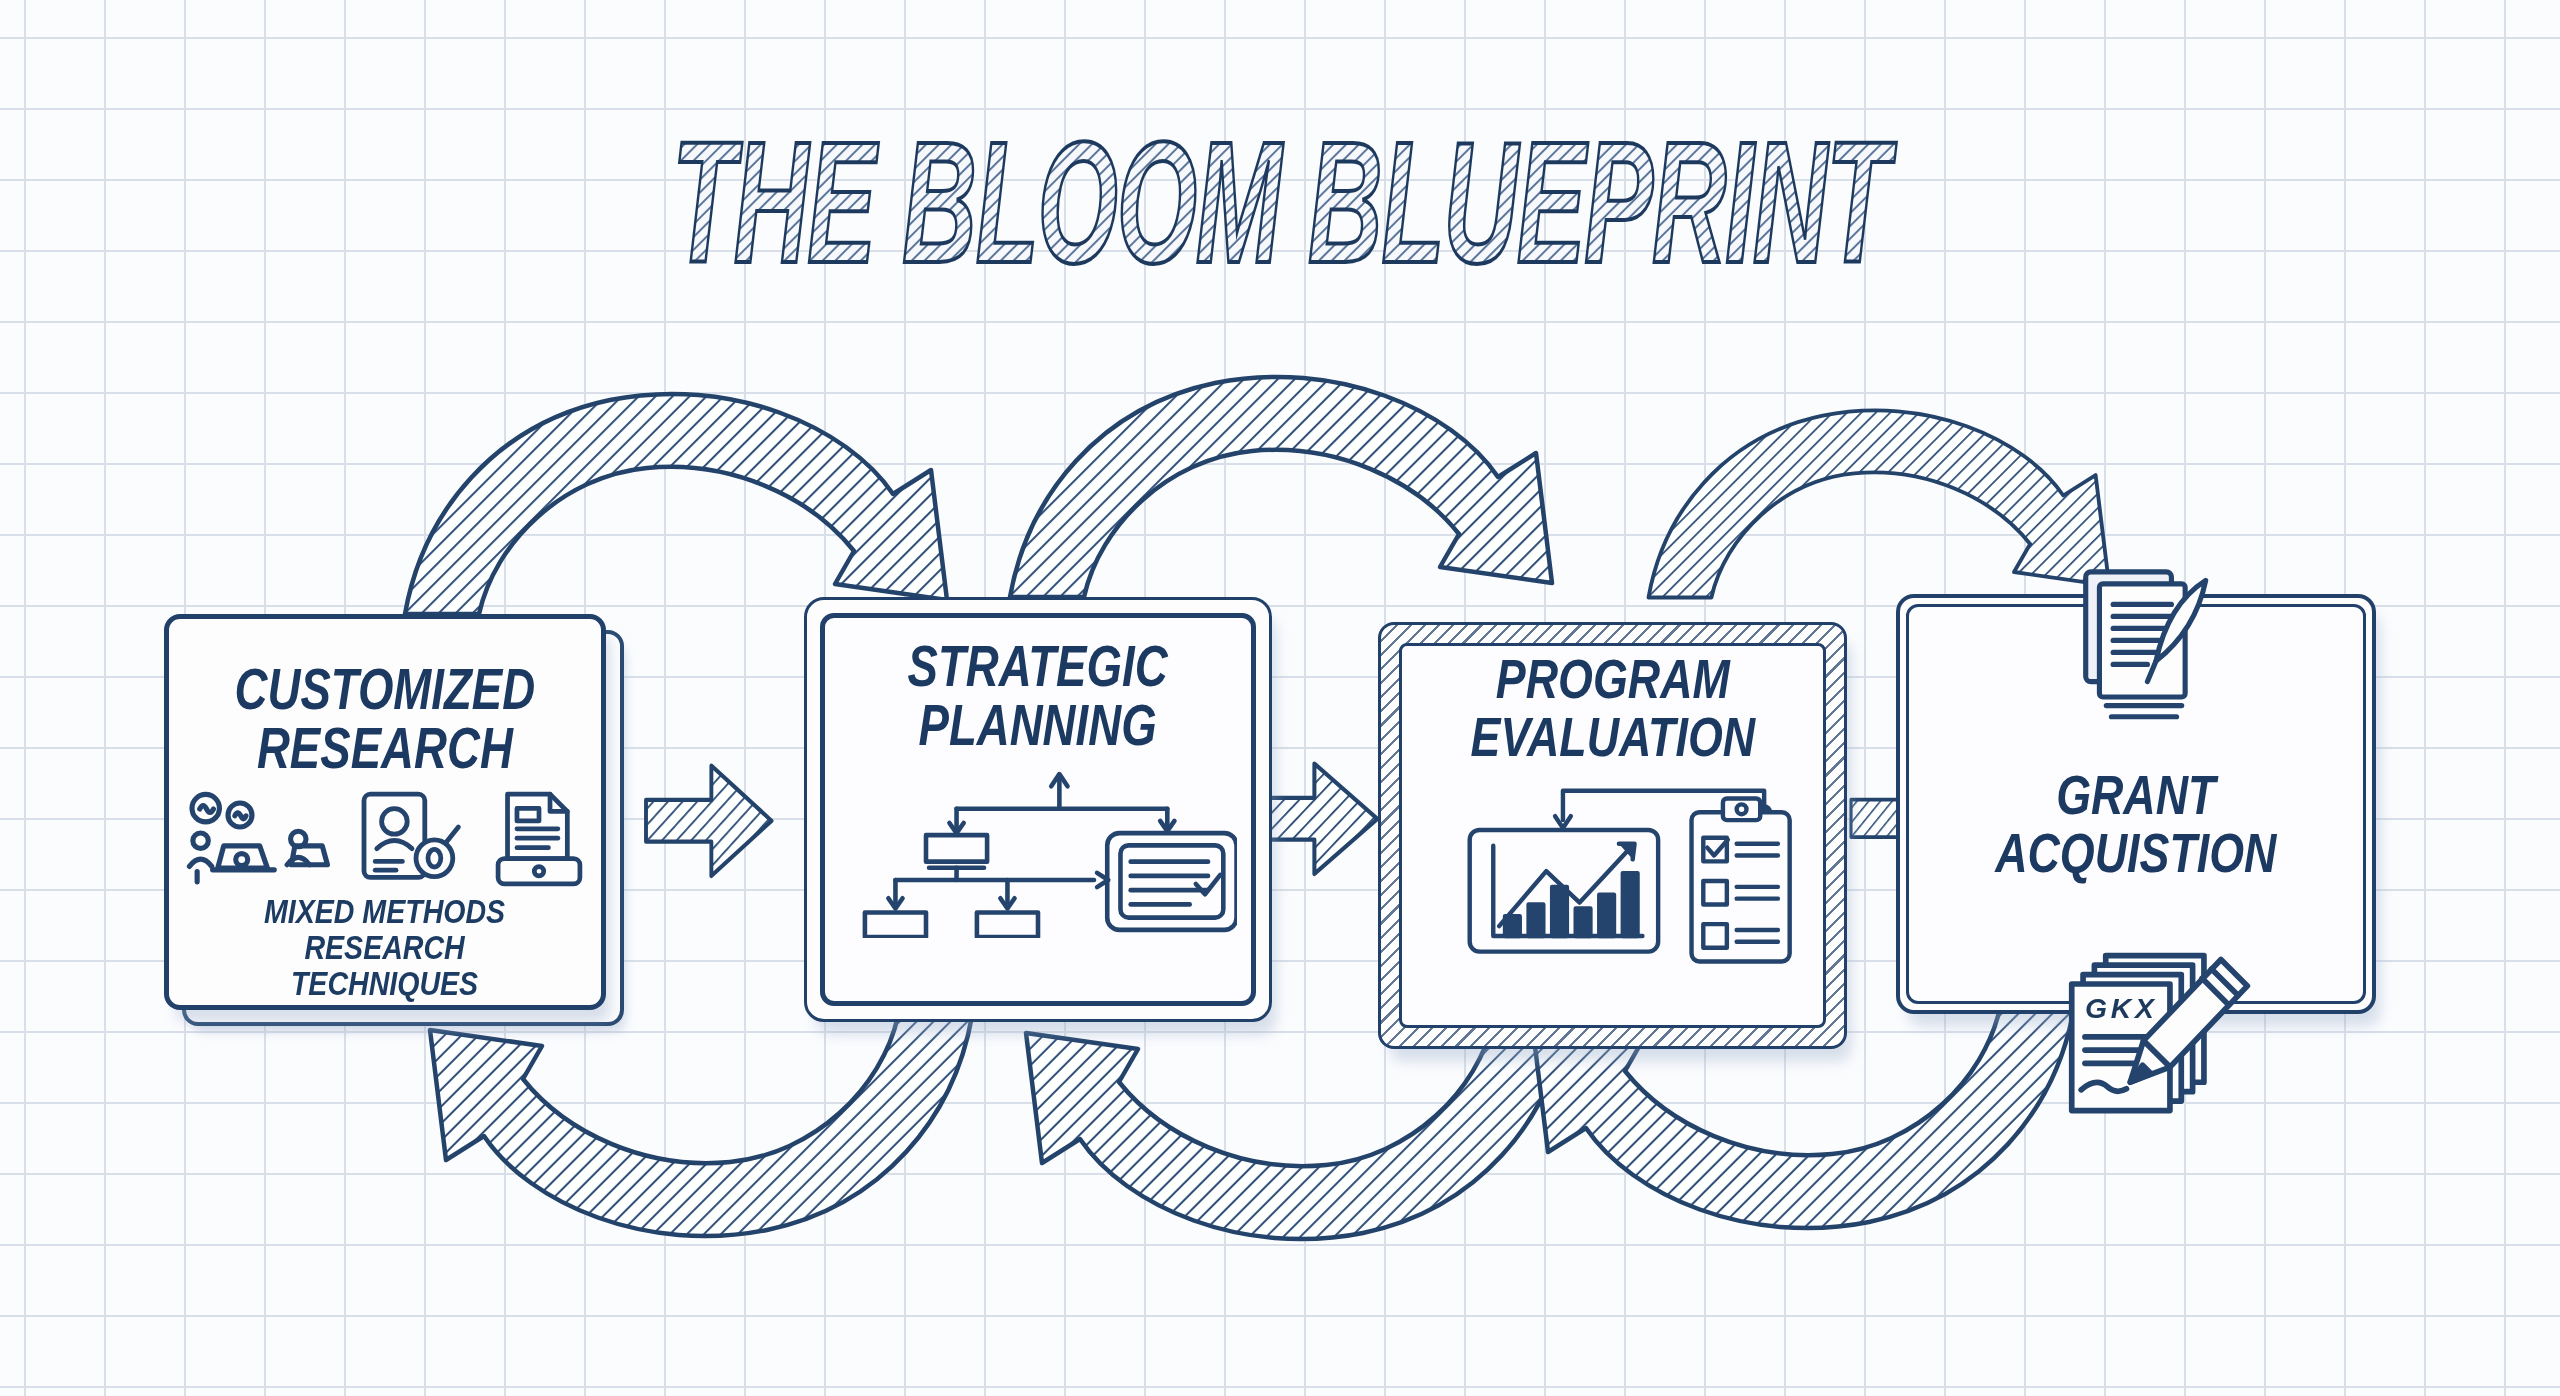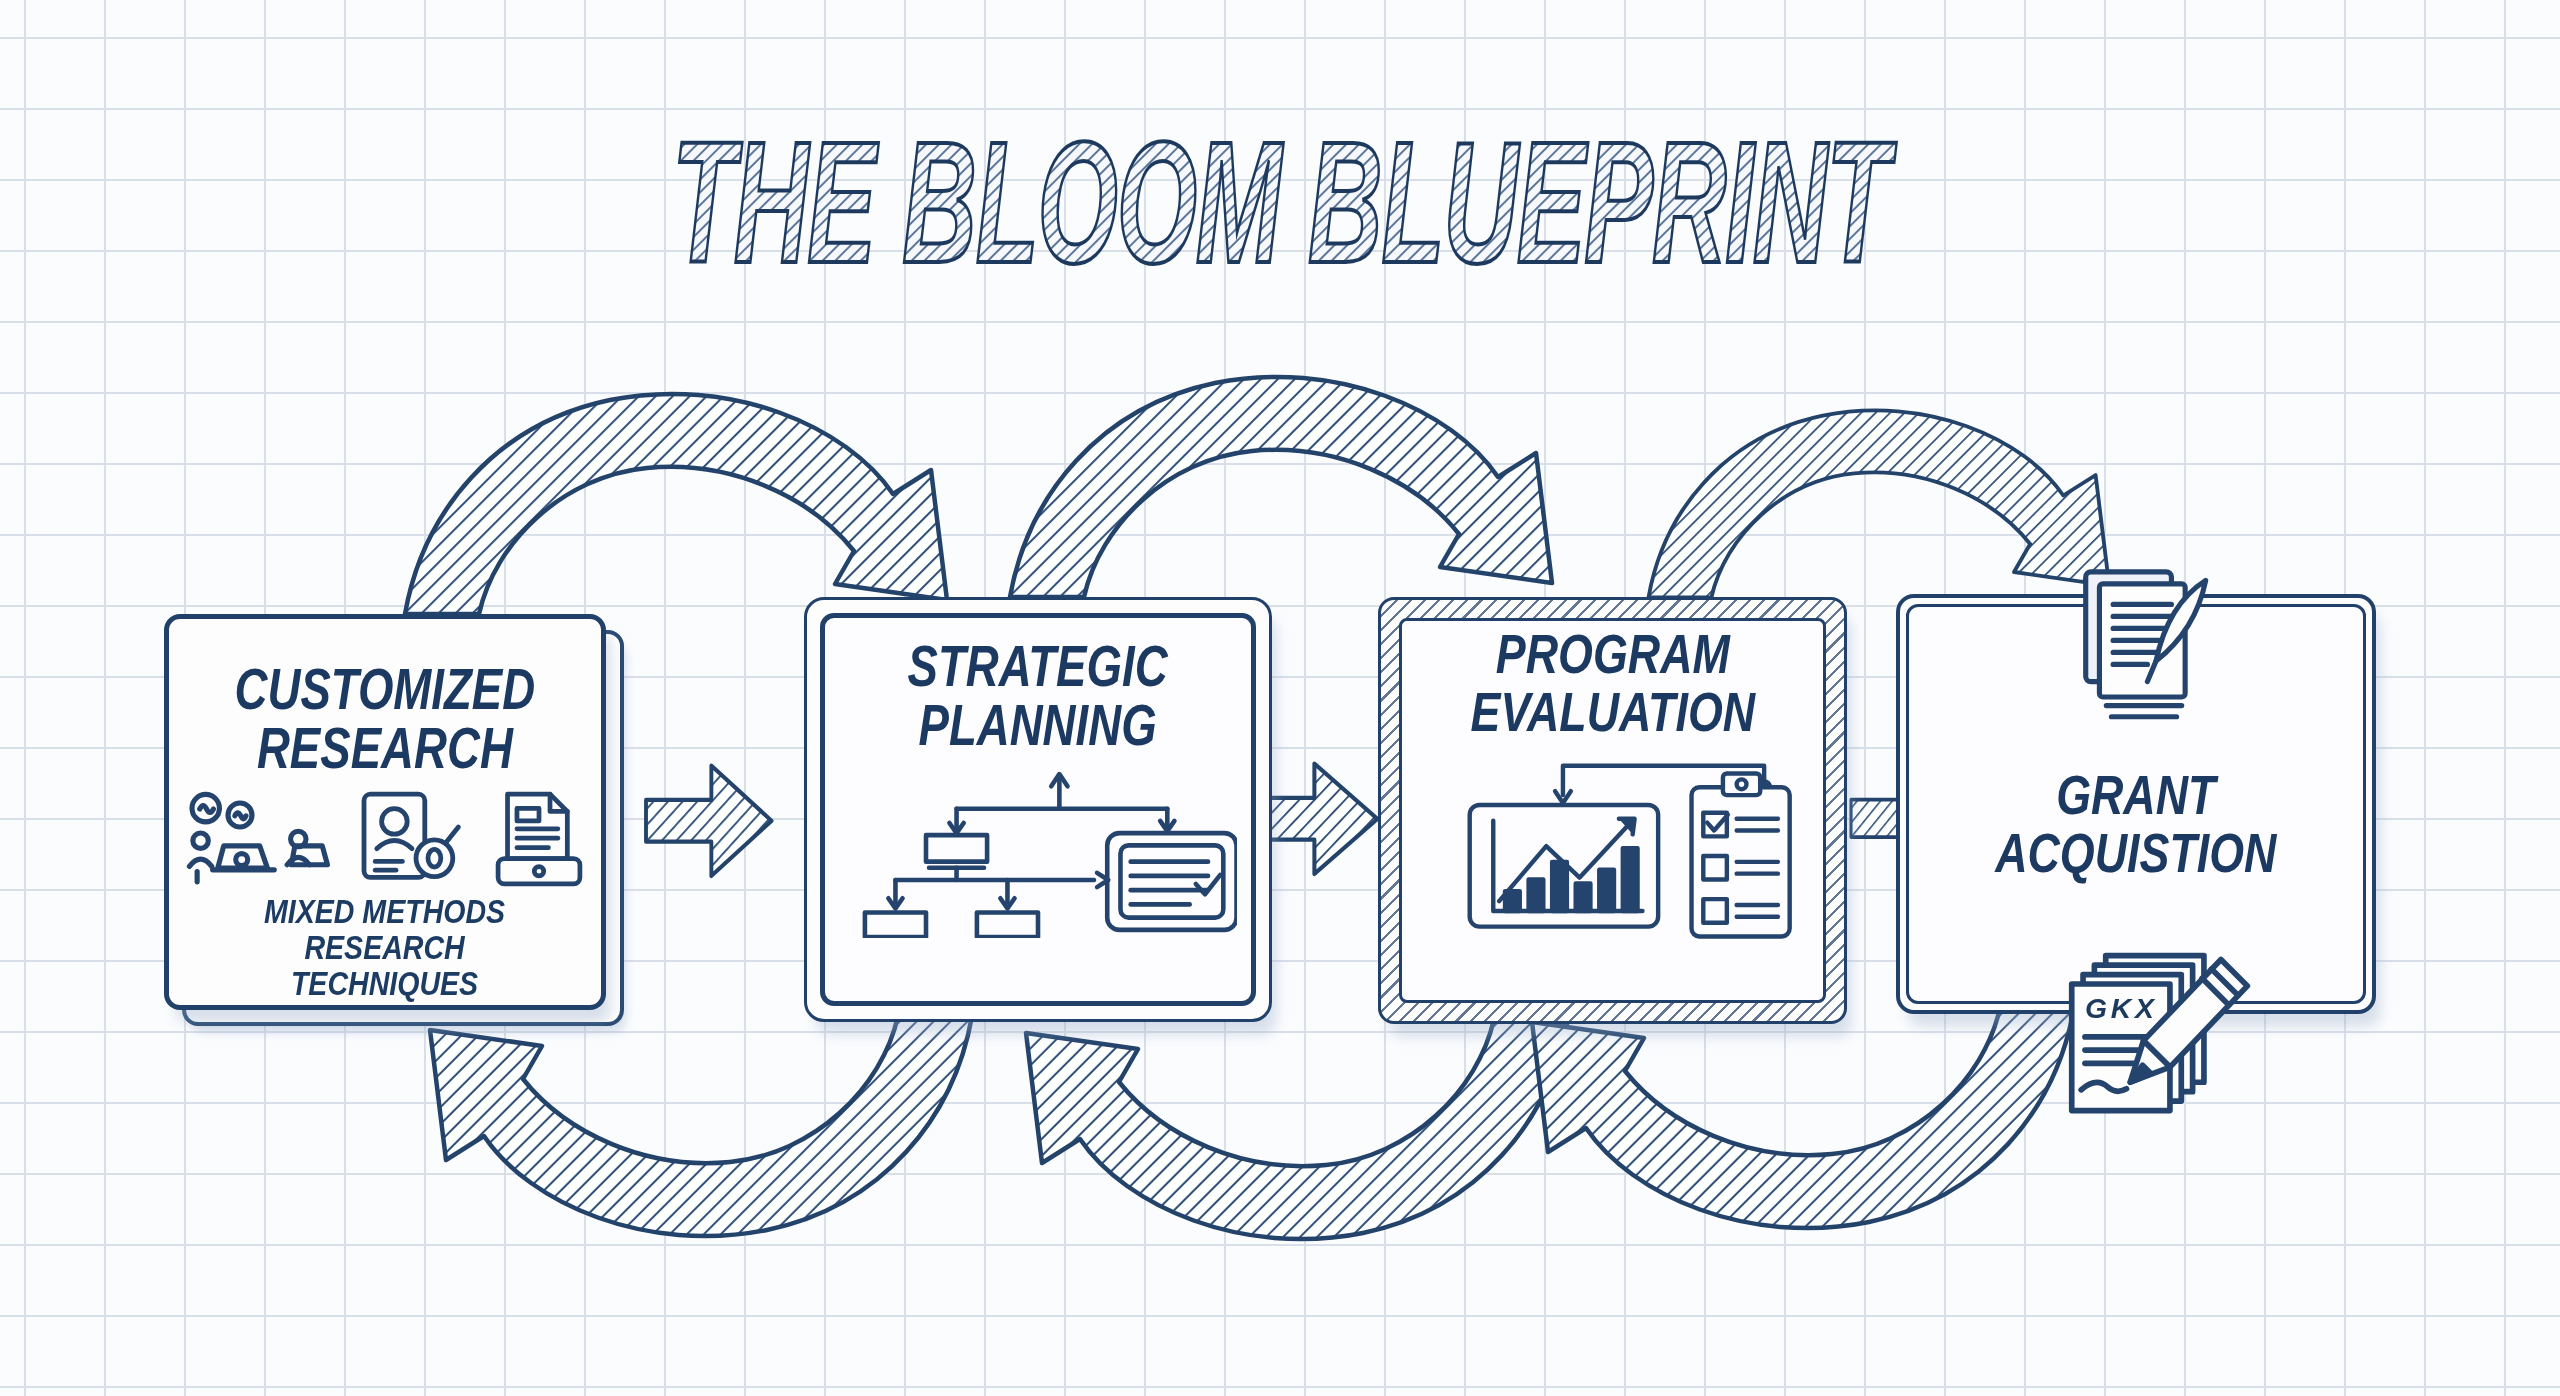--- a/index.html
+++ b/index.html
@@ -36,21 +36,21 @@
     background:#fdfdfe; border:4px solid #2a4a72; border-radius:16px;
     box-shadow:6px 10px 10px -4px rgba(150,170,200,.35);
   }
   .box1 { left:164px; top:614px; width:442px; height:396px; }
   .box1 .panel { border:5px solid #21416a; }
 
   .box2 { left:772px; top:597px; width:468px; height:425px;margin-left:32px; }
   .box2 .panel { border:3px solid #21416a; border-radius:20px; }
   .inner2 { position:absolute; inset:16px; border:5px solid #21416a; border-radius:14px; background:#fdfdff; }
 
-  .box3 { left:1378px; top:597px; width:469px; height:427px; }
+  .box3 { left:1378px; top:622px; width:469px; height:427px; }
   .box3 .panel {
     border:3px solid #21416a; border-radius:16px;
     background:
       repeating-linear-gradient(135deg, rgba(44,74,114,.75) 0 2.2px, rgba(255,255,255,0) 2.2px 10px),
       #fff;
   }
   .inner3 { position:absolute; inset:21px; border:3px solid #21416a; border-radius:8px; background:#fdfdff; }
 
   .box4 { left:1896px; top:594px; width:480px; height:420px; }
   .box4 .panel { border:4px solid #21416a; border-radius:18px; }

